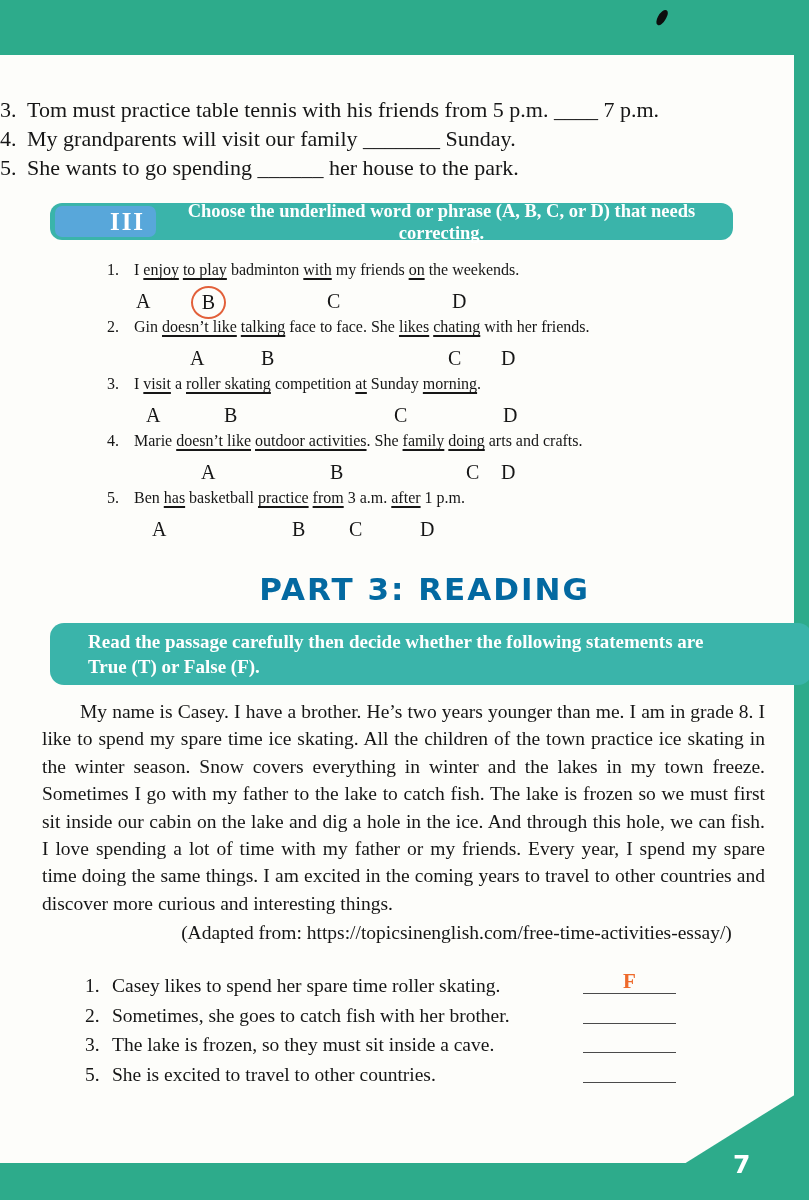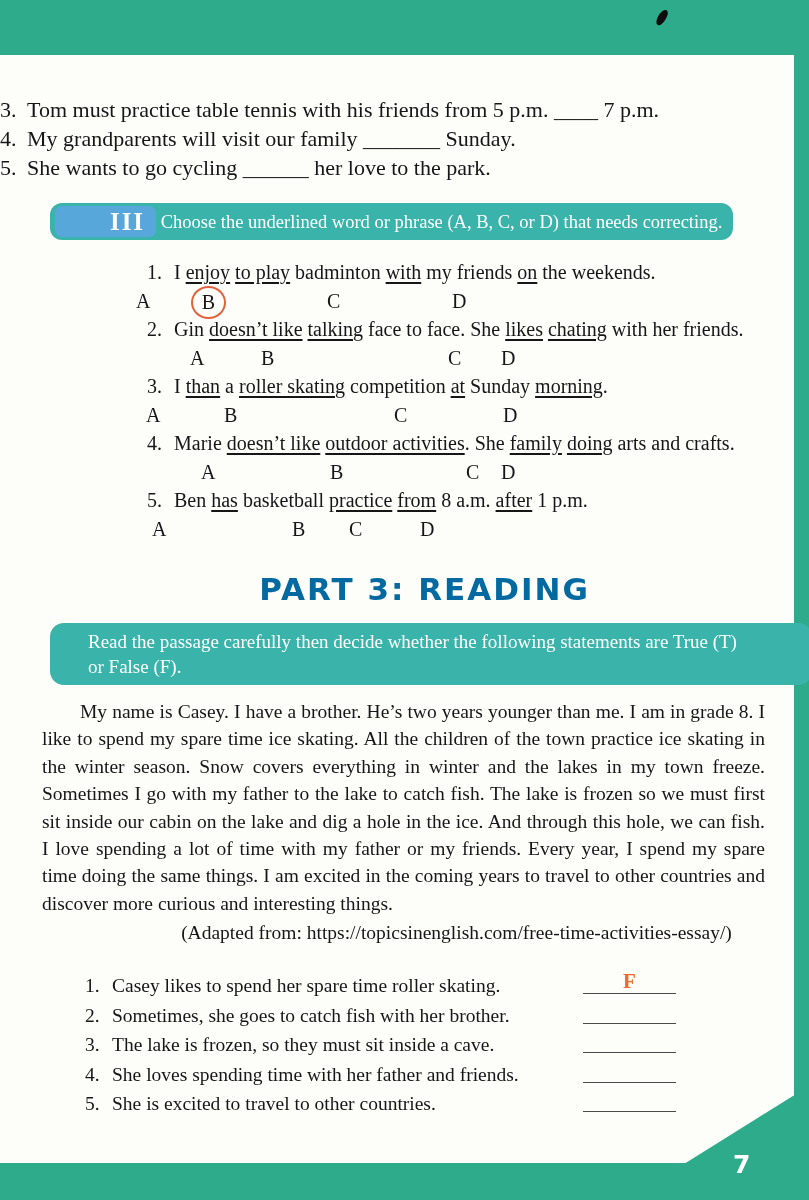--- a/index.html
+++ b/index.html
@@ -23,25 +23,25 @@
   .num{display:inline-block;width:27px;}
   
   .ex-top{padding-top:97px;}
   .ex-row{height:29px;font-size:22px;white-space:nowrap;}
   
   .banner{background:#3ab4aa;display:flex;align-items:center;}
   .banner-iii{margin:19px 0 0 50px;width:683px;height:37px;border-radius:12px;}
   .roman-box{margin-left:5px;width:57px;height:31px;background:#58a7da;border-radius:7px;
     display:flex;align-items:center;justify-content:center;
     color:#fff;font-weight:bold;font-size:25px;letter-spacing:2px;padding-left:44px;}
-  .banner-text{flex:1;text-align:center;color:#ffffff;font-weight:normal;font-size:18.5px;
+  .banner-text{flex:1;text-align:center;color:#ffffff;font-weight:bold;font-size:18.5px;
     padding-right:6px;line-height:22px;}
   
   .questions{margin-top:21px;}
-  .q-line{padding-left:107px;height:29px;font-size:20px;white-space:nowrap;margin-left:40px;}
+  .q-line{padding-left:107px;height:29px;font-size:16px;white-space:nowrap;}
   .u{text-decoration:underline;text-underline-offset:3px;text-decoration-thickness:1.5px;}
   .letters{position:relative;height:28px;font-size:20px;}
   .letters span.ch{position:absolute;top:0;}
   .circle{position:absolute;top:-4px;width:31px;height:29px;border:2px solid #e2603a;
     border-radius:50%;display:flex;align-items:center;justify-content:center;}
   
   .part3-title{margin-top:25px;text-align:center;color:#0369a1;
     font-family:"DejaVu Sans",sans-serif;font-weight:bold;font-size:31px;letter-spacing:2px;padding-left:40px;}
   
   .banner-read{margin:16px 17px 0 50px;width:762px;border-radius:14px;padding:6px 0;min-height:46px;}
@@ -72,21 +72,21 @@
 <div class="content">
 
   <div class="ex-top">
     <div class="ex-row">
       <span class="num">3.</span><span>Tom must practice table tennis with his friends from 5 p.m. ____ 7 p.m.</span>
     </div>
     <div class="ex-row">
       <span class="num">4.</span><span>My grandparents will visit our family _______ Sunday.</span>
     </div>
     <div class="ex-row">
-      <span class="num">5.</span><span>She wants to go cycling ______ her love to the park.</span>
+      <span class="num">5.</span><span>She wants to go spending ______ her house to the park.</span>
     </div>
   </div>
 
   <div class="banner banner-iii">
     <span class="roman-box">III</span>
     <span class="banner-text">Choose the underlined word or phrase (A, B, C, or D) that needs correcting.</span>
   </div>
 
   <div class="questions">
 
@@ -111,21 +111,21 @@
       <div class="letters">
         <span class="ch" style="left:190px">A</span>
         <span class="ch" style="left:261px">B</span>
         <span class="ch" style="left:448px">C</span>
         <span class="ch" style="left:501px">D</span>
       </div>
     </div>
 
     <div>
       <div class="q-line">
-        <span class="num">3.</span><span>I </span><span class="u">than</span><span> a </span><span class="u">roller skating</span><span> competition </span><span class="u">at</span><span> Sunday </span><span class="u">morning</span><span>.</span>
+        <span class="num">3.</span><span>I </span><span class="u">visit</span><span> a </span><span class="u">roller skating</span><span> competition </span><span class="u">at</span><span> Sunday </span><span class="u">morning</span><span>.</span>
       </div>
       <div class="letters">
         <span class="ch" style="left:146px">A</span>
         <span class="ch" style="left:224px">B</span>
         <span class="ch" style="left:394px">C</span>
         <span class="ch" style="left:503px">D</span>
       </div>
     </div>
 
     <div>
@@ -135,21 +135,21 @@
       <div class="letters">
         <span class="ch" style="left:201px">A</span>
         <span class="ch" style="left:330px">B</span>
         <span class="ch" style="left:466px">C</span>
         <span class="ch" style="left:501px">D</span>
       </div>
     </div>
 
     <div>
       <div class="q-line">
-        <span class="num">5.</span><span>Ben </span><span class="u">has</span><span> basketball </span><span class="u">practice</span><span> </span><span class="u">from</span><span> 8 a.m. </span><span class="u">after</span><span> 1 p.m.</span>
+        <span class="num">5.</span><span>Ben </span><span class="u">has</span><span> basketball </span><span class="u">practice</span><span> </span><span class="u">from</span><span> 3 a.m. </span><span class="u">after</span><span> 1 p.m.</span>
       </div>
       <div class="letters">
         <span class="ch" style="left:152px">A</span>
         <span class="ch" style="left:292px">B</span>
         <span class="ch" style="left:349px">C</span>
         <span class="ch" style="left:420px">D</span>
       </div>
     </div>
 
   </div>
@@ -170,22 +170,18 @@
     </div>
     <div class="tf-row">
       <span class="num">2.</span><span>Sometimes, she goes to catch fish with her brother.</span>
       <span class="blank"></span>
     </div>
     <div class="tf-row">
       <span class="num">3.</span><span>The lake is frozen, so they must sit inside a cave.</span>
       <span class="blank"></span>
     </div>
     <div class="tf-row">
-      <span class="num">4.</span><span>She loves spending time with her father and friends.</span>
-      <span class="blank"></span>
-    </div>
-    <div class="tf-row">
       <span class="num">5.</span><span>She is excited to travel to other countries.</span>
       <span class="blank"></span>
     </div>
   </div>
 
 </div>
 
 </body></html>

